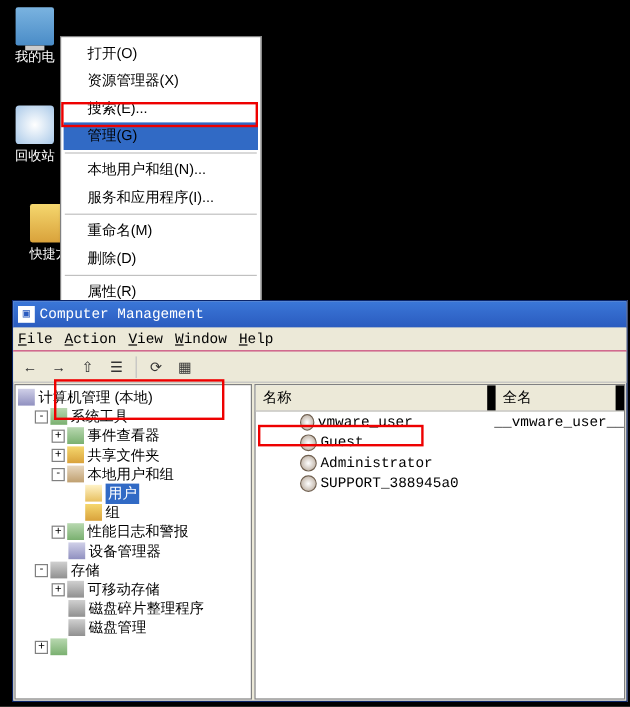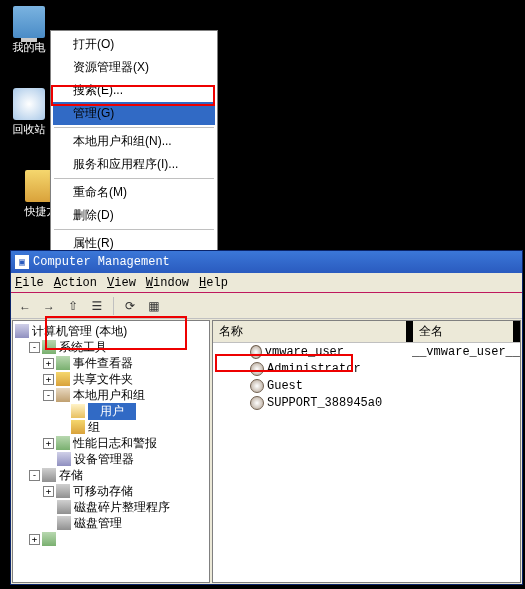--- a/index.html
+++ b/index.html
@@ -47,21 +47,21 @@
 .tree-row { display: flex; align-items: center; height: 16px; padding-left: 2px; white-space: nowrap; font-size: 12px; }
 .tree-row .tw { width: 11px; height: 11px; border: 1px solid #808080; display:flex; align-items:center; justify-content:center; font-size:9px; line-height:9px; color:#000; margin-right: 2px; font-family: monospace; background:#fff; }
 .tree-row .sp { display:inline-block; width: 14px; }
 .tree-row .tico { width: 14px; height: 14px; margin-right: 3px; }
 .tico-folder { background: linear-gradient(#f5d76e,#d9a23b); }
 .tico-folder-open { background: linear-gradient(#fff3c8,#e8c060); }
 .tico-tool { background: linear-gradient(#b8d8b0,#7ab070); }
 .tico-mgmt { background: linear-gradient(#d0d0e8,#9090c0); }
 .tico-disk { background: linear-gradient(#d0d0d0,#909090); }
 .tico-users { background: linear-gradient(#e8d8c0,#c0a070); }
-.tree-row.sel .lbl { background: #316ac5; color: #fff; padding: 0 12px; }
+.tree-row.sel .lbl { background: #316ac5; color: #fff; padding: 0 2px; }
 
 .red-box { position: absolute; border: 2px solid #e00; pointer-events: none; }
 </style>
 </head>
 <body>
 
 <div class="desktop">
   <div class="desktop-icon" style="top:6px;left:4px">
     <div class="ico ico-computer"></div>
     <div>我的电</div>
@@ -218,26 +218,26 @@
         <div class="col col-full">全名</div>
       </div>
       <div id="list-rows">
           <div class="list-row">
             <span class="uico"></span>
             <span class="cell col-name">vmware_user</span>
             <span class="cell col-full">__vmware_user__</span>
           </div>
           <div class="list-row">
             <span class="uico"></span>
+            <span class="cell col-name">Guest</span>
+            <span class="cell col-full"></span>
+          </div>
+          <div class="list-row">
+            <span class="uico"></span>
             <span class="cell col-name">Administrator</span>
-            <span class="cell col-full"></span>
-          </div>
-          <div class="list-row">
-            <span class="uico"></span>
-            <span class="cell col-name">Guest</span>
             <span class="cell col-full"></span>
           </div>
           <div class="list-row">
             <span class="uico"></span>
             <span class="cell col-name">SUPPORT_388945a0</span>
           </div>
         </div>
       <div class="red-box" style="top:33px;left:2px;width:138px;height:18px"></div>
     </div>
   </div>

